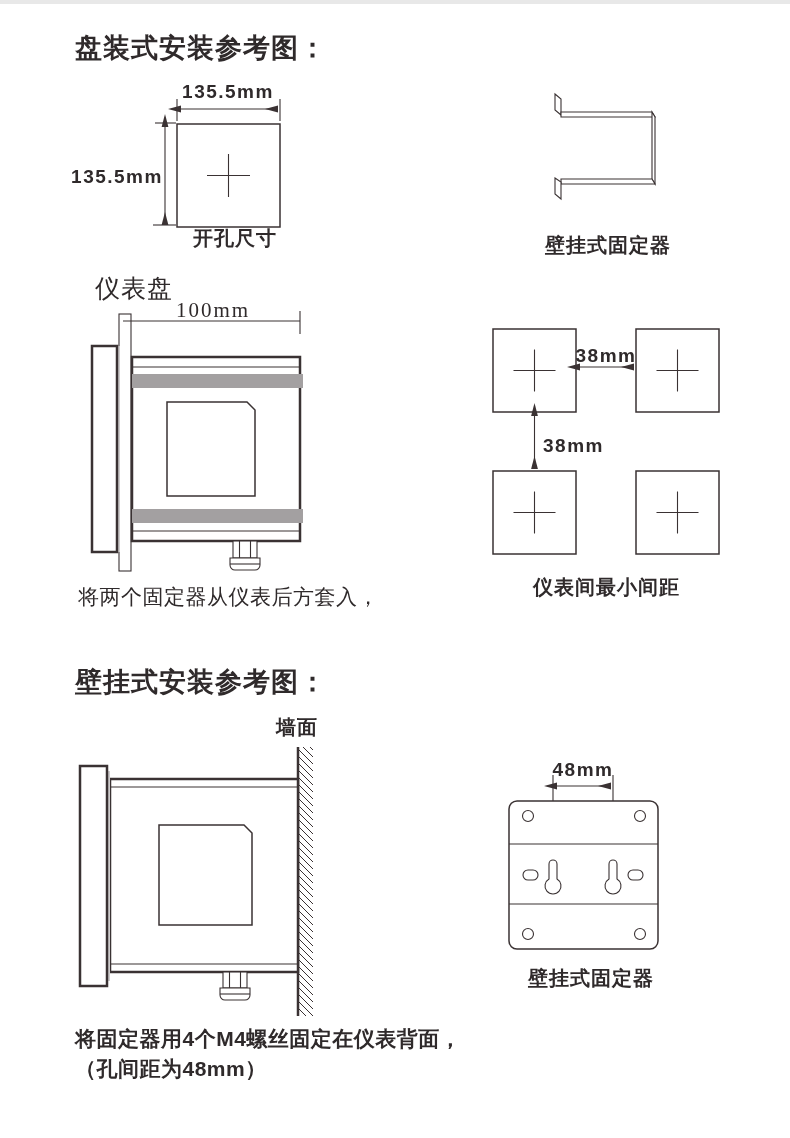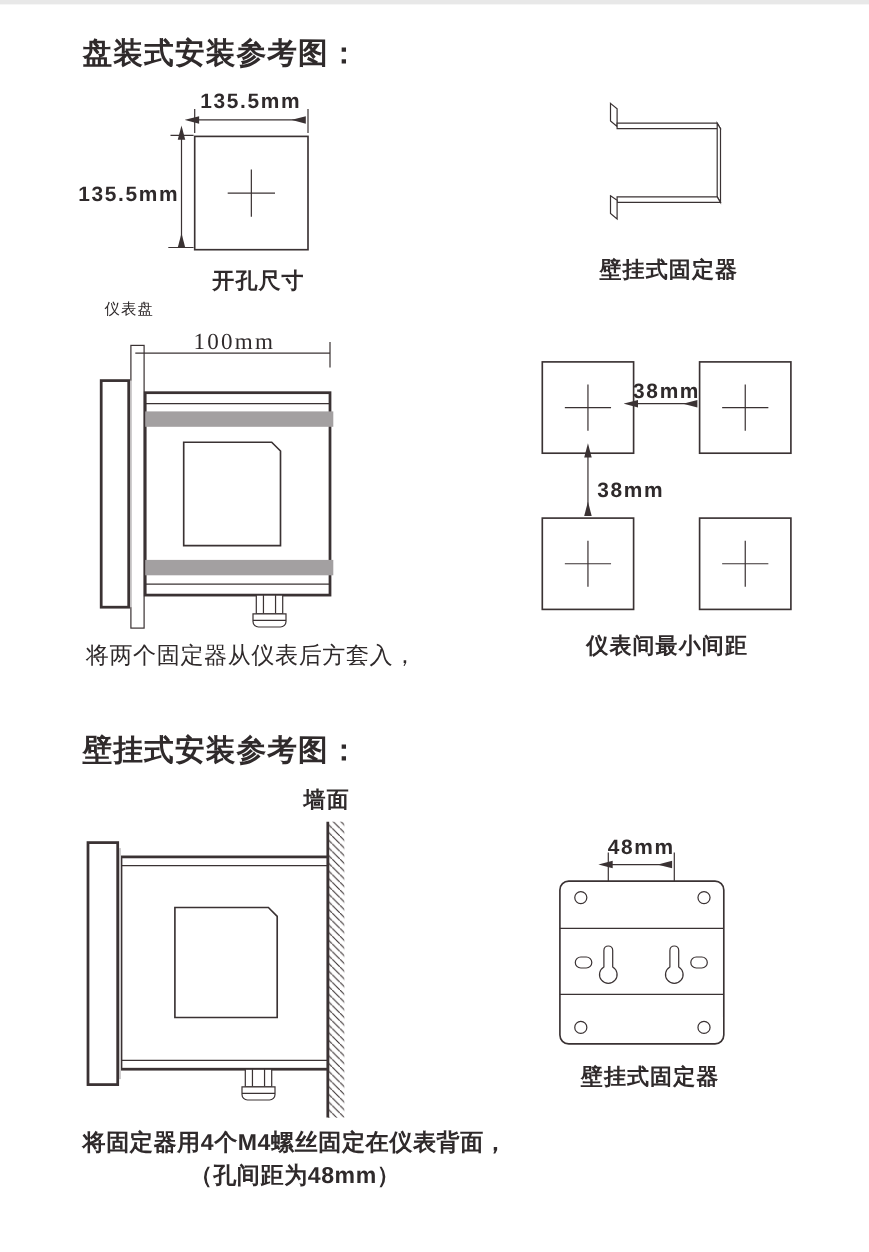--- a/index.html
+++ b/index.html
@@ -11,23 +11,23 @@
   }
   *{margin:0;padding:0;box-sizing:border-box;}
   body{background:#e8e8e8;font-family:"Liberation Sans","DejaVu Sans",sans-serif;}
   .page{
     position:relative;width:790px;height:1138px;background:var(--bg);
     margin:4px auto;overflow:hidden;color:var(--text);
   }
   .abs{position:absolute;}
   .h1{font-size:27px;font-weight:bold;letter-spacing:1px;color:var(--text);}
   .caption{font-size:20px;font-weight:bold;letter-spacing:1px;color:var(--text);}
-  .small-label{font-size:14px;font-weight:normal;letter-spacing:1px;color:var(--text);}
+  .small-label{font-size:25px;font-weight:normal;letter-spacing:1px;color:var(--text);}
   .note{font-size:21px;font-weight:normal;line-height:29px;letter-spacing:0.5px;color:var(--text);}
-  .note2{font-size:21px;font-weight:bold;line-height:30px;letter-spacing:0.5px;color:var(--text);text-align:center;}
+  .note2{font-size:21px;font-weight:bold;line-height:30px;letter-spacing:0.5px;color:var(--text);}
   svg{color:var(--line);overflow:visible;display:block;}
   svg text{fill:var(--text);}
   .dim-sans{font-family:"Liberation Sans","DejaVu Sans",sans-serif;font-size:19px;font-weight:bold;letter-spacing:1.5px;}
   .dim-serif{font-family:"Liberation Serif","DejaVu Serif",serif;font-size:21px;font-weight:normal;letter-spacing:2px;}
   .thick{stroke:currentColor;stroke-width:2.5;fill:none;}
   .med{stroke:currentColor;stroke-width:1.5;fill:none;}
   .thin{stroke:currentColor;stroke-width:1.1;fill:none;}
   .whitefill{fill:#ffffff;}
   .graybar{fill:var(--gray);}
   .shadebar{fill:var(--shade);}
@@ -54,21 +54,21 @@
     <line x1="109" y1="42" x2="109" y2="20" class="thin"></line>
     <line x1="212" y1="42" x2="212" y2="20" class="thin"></line>
     <line x1="112" y1="30" x2="209" y2="30" class="thin" marker-start="url(#arrA)" marker-end="url(#arrA)"></line>
     <text x="160" y="19" text-anchor="middle" class="dim-sans">135.5mm</text>
 
     <line x1="87" y1="44" x2="108" y2="44" class="thin"></line>
     <line x1="85" y1="146" x2="108" y2="146" class="thin"></line>
     <line x1="97" y1="47" x2="97" y2="145" class="thin" marker-start="url(#arrA)" marker-end="url(#arrA)"></line>
     <text x="49" y="104" text-anchor="middle" class="dim-sans">135.5mm</text>
   </svg>
-  <div class="abs caption" style="left:193px;top:238px;">开孔尺寸</div>
+  <div class="abs caption" style="left:193px;top:221px;">开孔尺寸</div>
 
   <svg class="abs" style="left:540px;top:85px;" width="140" height="128" viewBox="0 0 140 128">
     <polygon points="15,5 21,10 21,26 15,21" class="thin whitefill"></polygon>
     <polygon points="21,23 112,23 115,28 21,28" class="thin whitefill"></polygon>
     <polygon points="112,23 115,28 115,95 112,90" class="thin whitefill"></polygon>
     <polygon points="21,90 112,90 115,95 21,95" class="thin whitefill"></polygon>
     <polygon points="15,89 21,93 21,110 15,105" class="thin whitefill"></polygon>
   </svg>
   <div class="abs caption" style="left:545px;top:228px;">壁挂式固定器</div>
 

